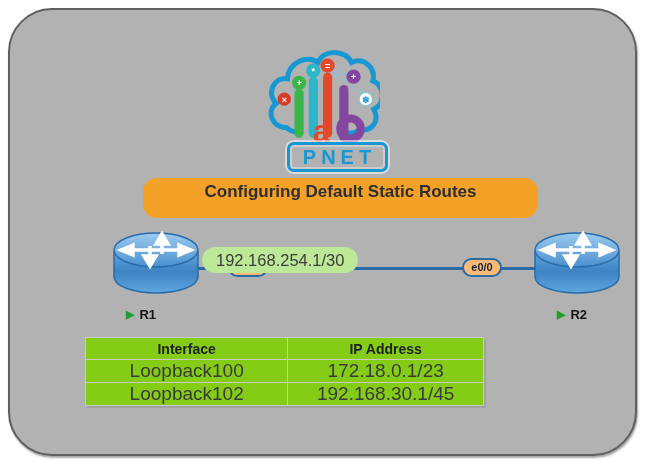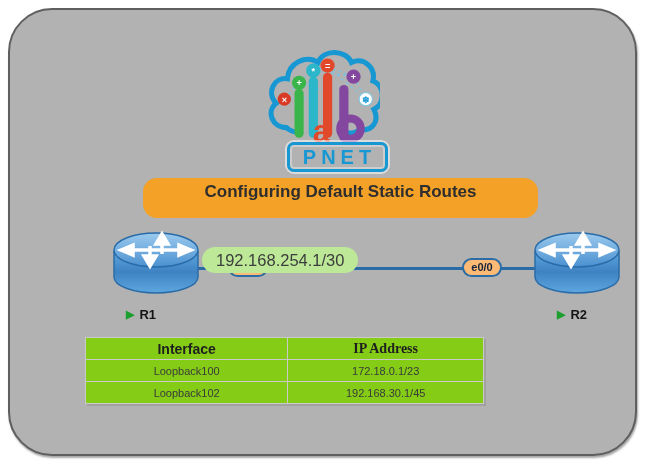--- a/index.html
+++ b/index.html
@@ -62,23 +62,23 @@
   .loopback-table {
     position: absolute; left: 43px; top: 327px; width: 399px;
     border-collapse: collapse; background: #84cc16;
     box-shadow: 2px 2px 0 rgba(90,90,90,0.18);
     margin-left: 32px;
   }
   .loopback-table th, .loopback-table td {
     border: 1px solid #c9c9c9; text-align: center; height: 22px; padding: 0 4px;
   }
   .loopback-table th { font-size: 14px; font-weight: bold; color: #1f1f1f; }
-  .loopback-table td { font-size: 11px; color: #3a3a3a; }
+  .loopback-table td { font-size: 19px; color: #3a3a3a; }
   .col-iface { width: 182px; }
-  .col-ip { width: 176px; font-family: Liberation Serif, serif; }
+  .col-ip { width: 176px; }
 </style>
 </head>
 <body>
 
 <svg width="0" height="0" style="position:absolute" aria-hidden="true">
   <defs>
     <linearGradient id="routerBody" x1="0" y1="0" x2="0" y2="1">
       <stop offset="0" stop-color="#5ea7e0"></stop>
       <stop offset="0.5" stop-color="#3e82c2"></stop>
       <stop offset="1" stop-color="#5ea7e0"></stop>

